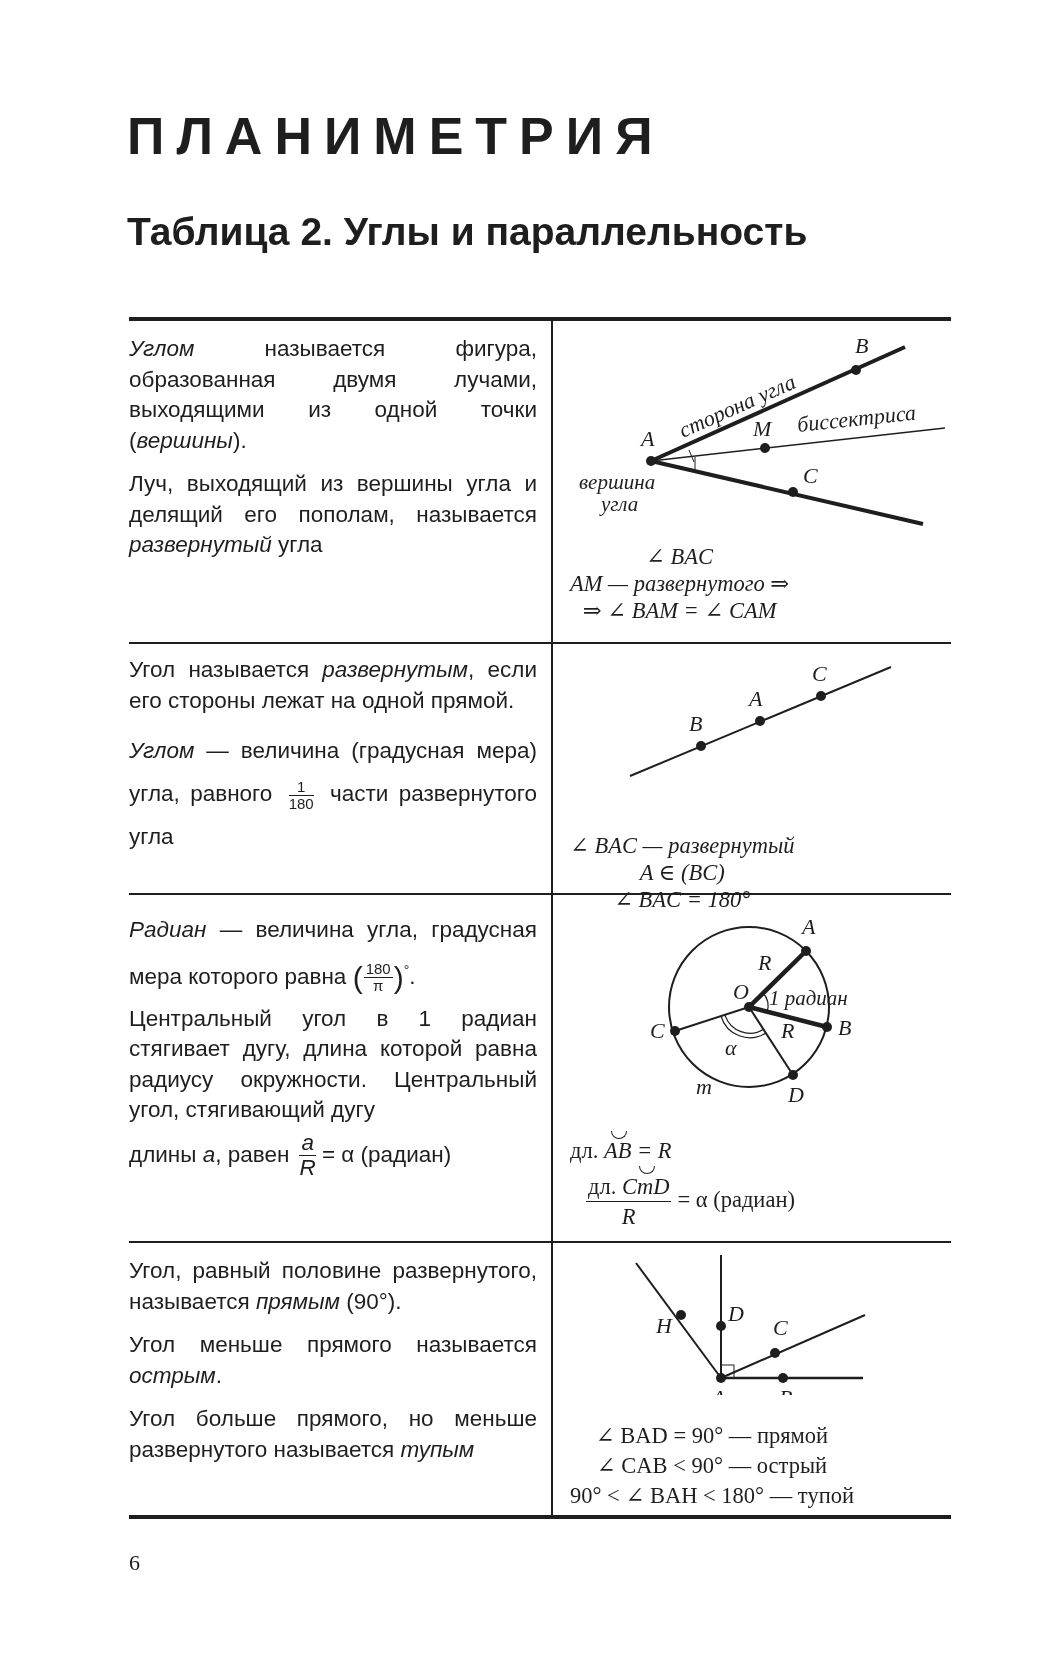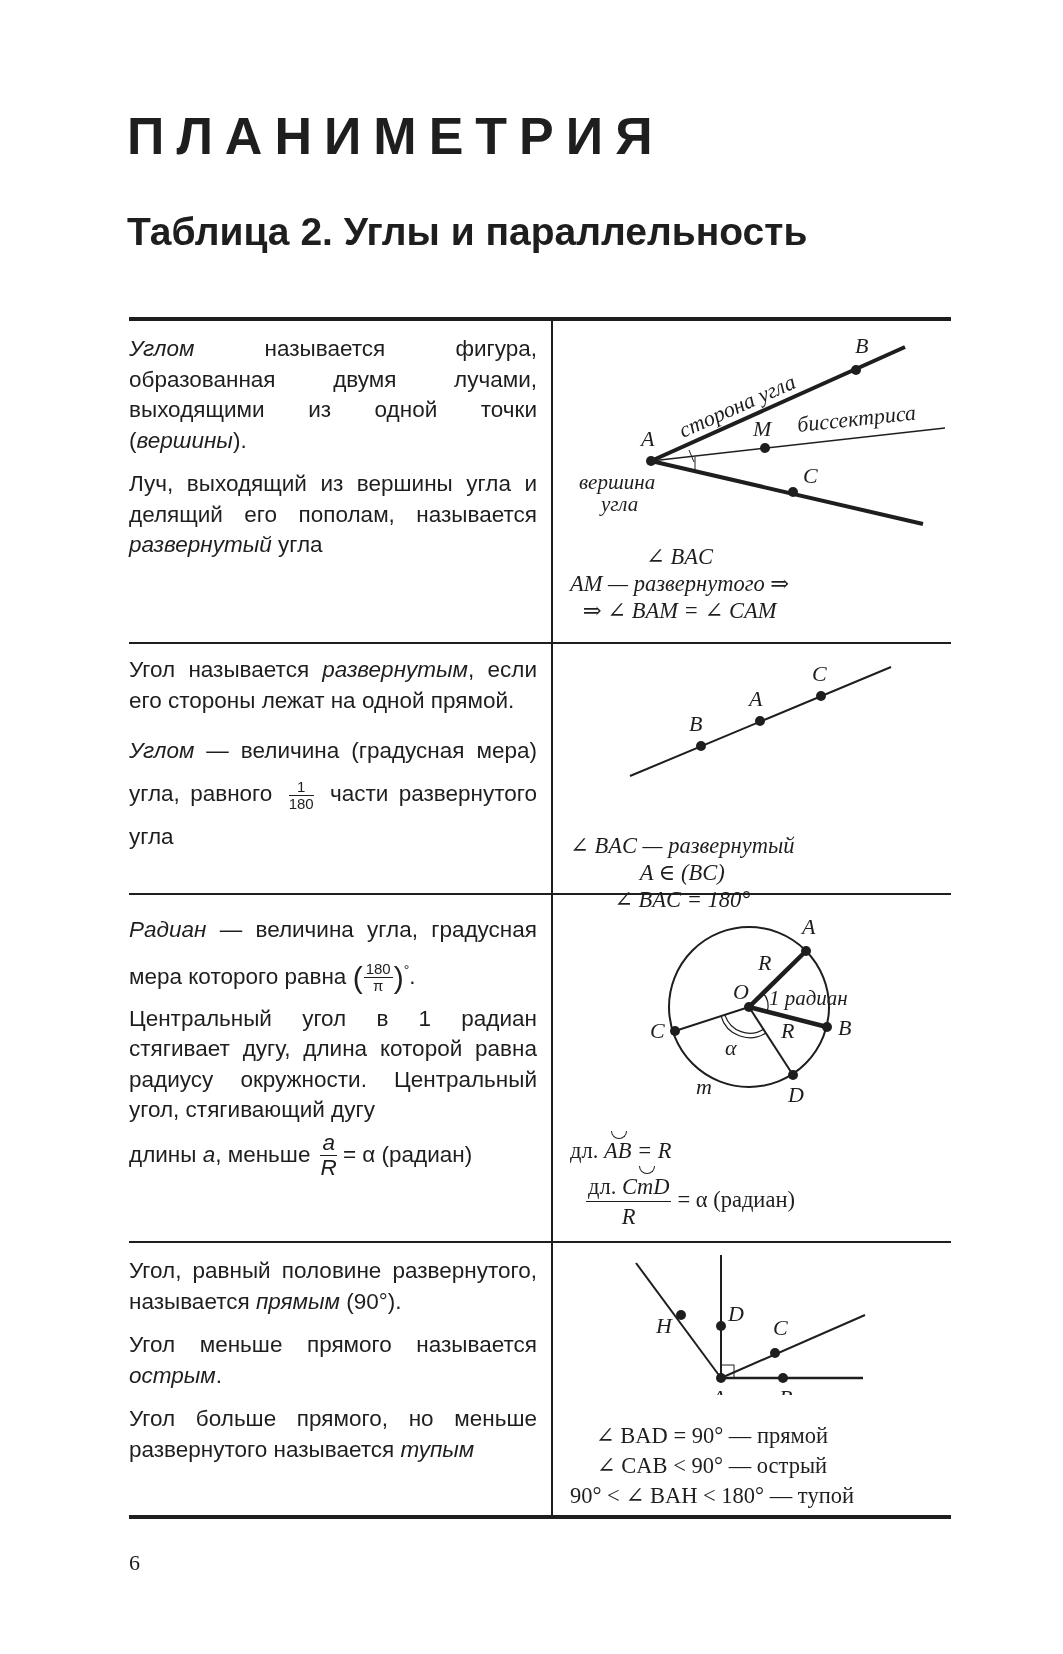--- a/index.html
+++ b/index.html
@@ -86,21 +86,21 @@
 </svg>
 <div class="formula it" style="top:832px;">
   <div>∠ BAC — развернутый</div>
   <div>A ∈ (BC)</div>
   <div>∠ BAC = 180°</div>
 </div>
 
 <div class="cell-text" style="top:910px;">
   <p style="line-height:40px; margin-bottom:6px;"><span><i>Радиан</i><span> — величина угла, градусная мера которого равна </span></span><span style="font-size:30px; vertical-align:middle;">(</span><span class="frac" style="margin:0 1px;"><span class="num">180</span><span class="den">π</span></span><span style="font-size:30px; vertical-align:middle;">)</span><sup style="font-size:14px;">°</sup><span>.</span></p>
   <p>Центральный угол в 1 радиан стягивает дугу, длина которой равна радиусу окружности. Центральный угол, стягивающий дугу</p>
-  <p class="last" style="line-height:52px; margin-top:-10px;"><span>длины </span><i>a</i><span>, меньше</span><span class="bigfrac it" style="margin-left:10px;"><span class="num">a</span><span class="den">R</span></span><span>= α (радиан)</span></p>
+  <p class="last" style="line-height:52px; margin-top:-10px;"><span>длины </span><i>a</i><span>, равен</span><span class="bigfrac it" style="margin-left:10px;"><span class="num">a</span><span class="den">R</span></span><span>= α (радиан)</span></p>
 </div>
 <svg class="abs" style="left:553px; top:905px;" width="400" height="200">
 
   <circle cx="196" cy="102" r="80" fill="none" stroke="#1e1e1e" stroke-width="2"></circle>
   <line x1="196" y1="102" x2="253" y2="46" stroke="#1e1e1e" stroke-width="4.5"></line>
   <line x1="196" y1="102" x2="274" y2="122" stroke="#1e1e1e" stroke-width="4.5"></line>
   <line x1="196" y1="102" x2="122" y2="126" stroke="#1e1e1e" stroke-width="2"></line>
   <line x1="196" y1="102" x2="240" y2="170" stroke="#1e1e1e" stroke-width="2"></line>
   <path d="M 210 88 A 18 18 0 0 1 214 107" fill="none" stroke="#1e1e1e" stroke-width="1.2"></path>
   <path d="M 172 110 A 26 26 0 0 0 211 124" fill="none" stroke="#1e1e1e" stroke-width="1.2"></path>

